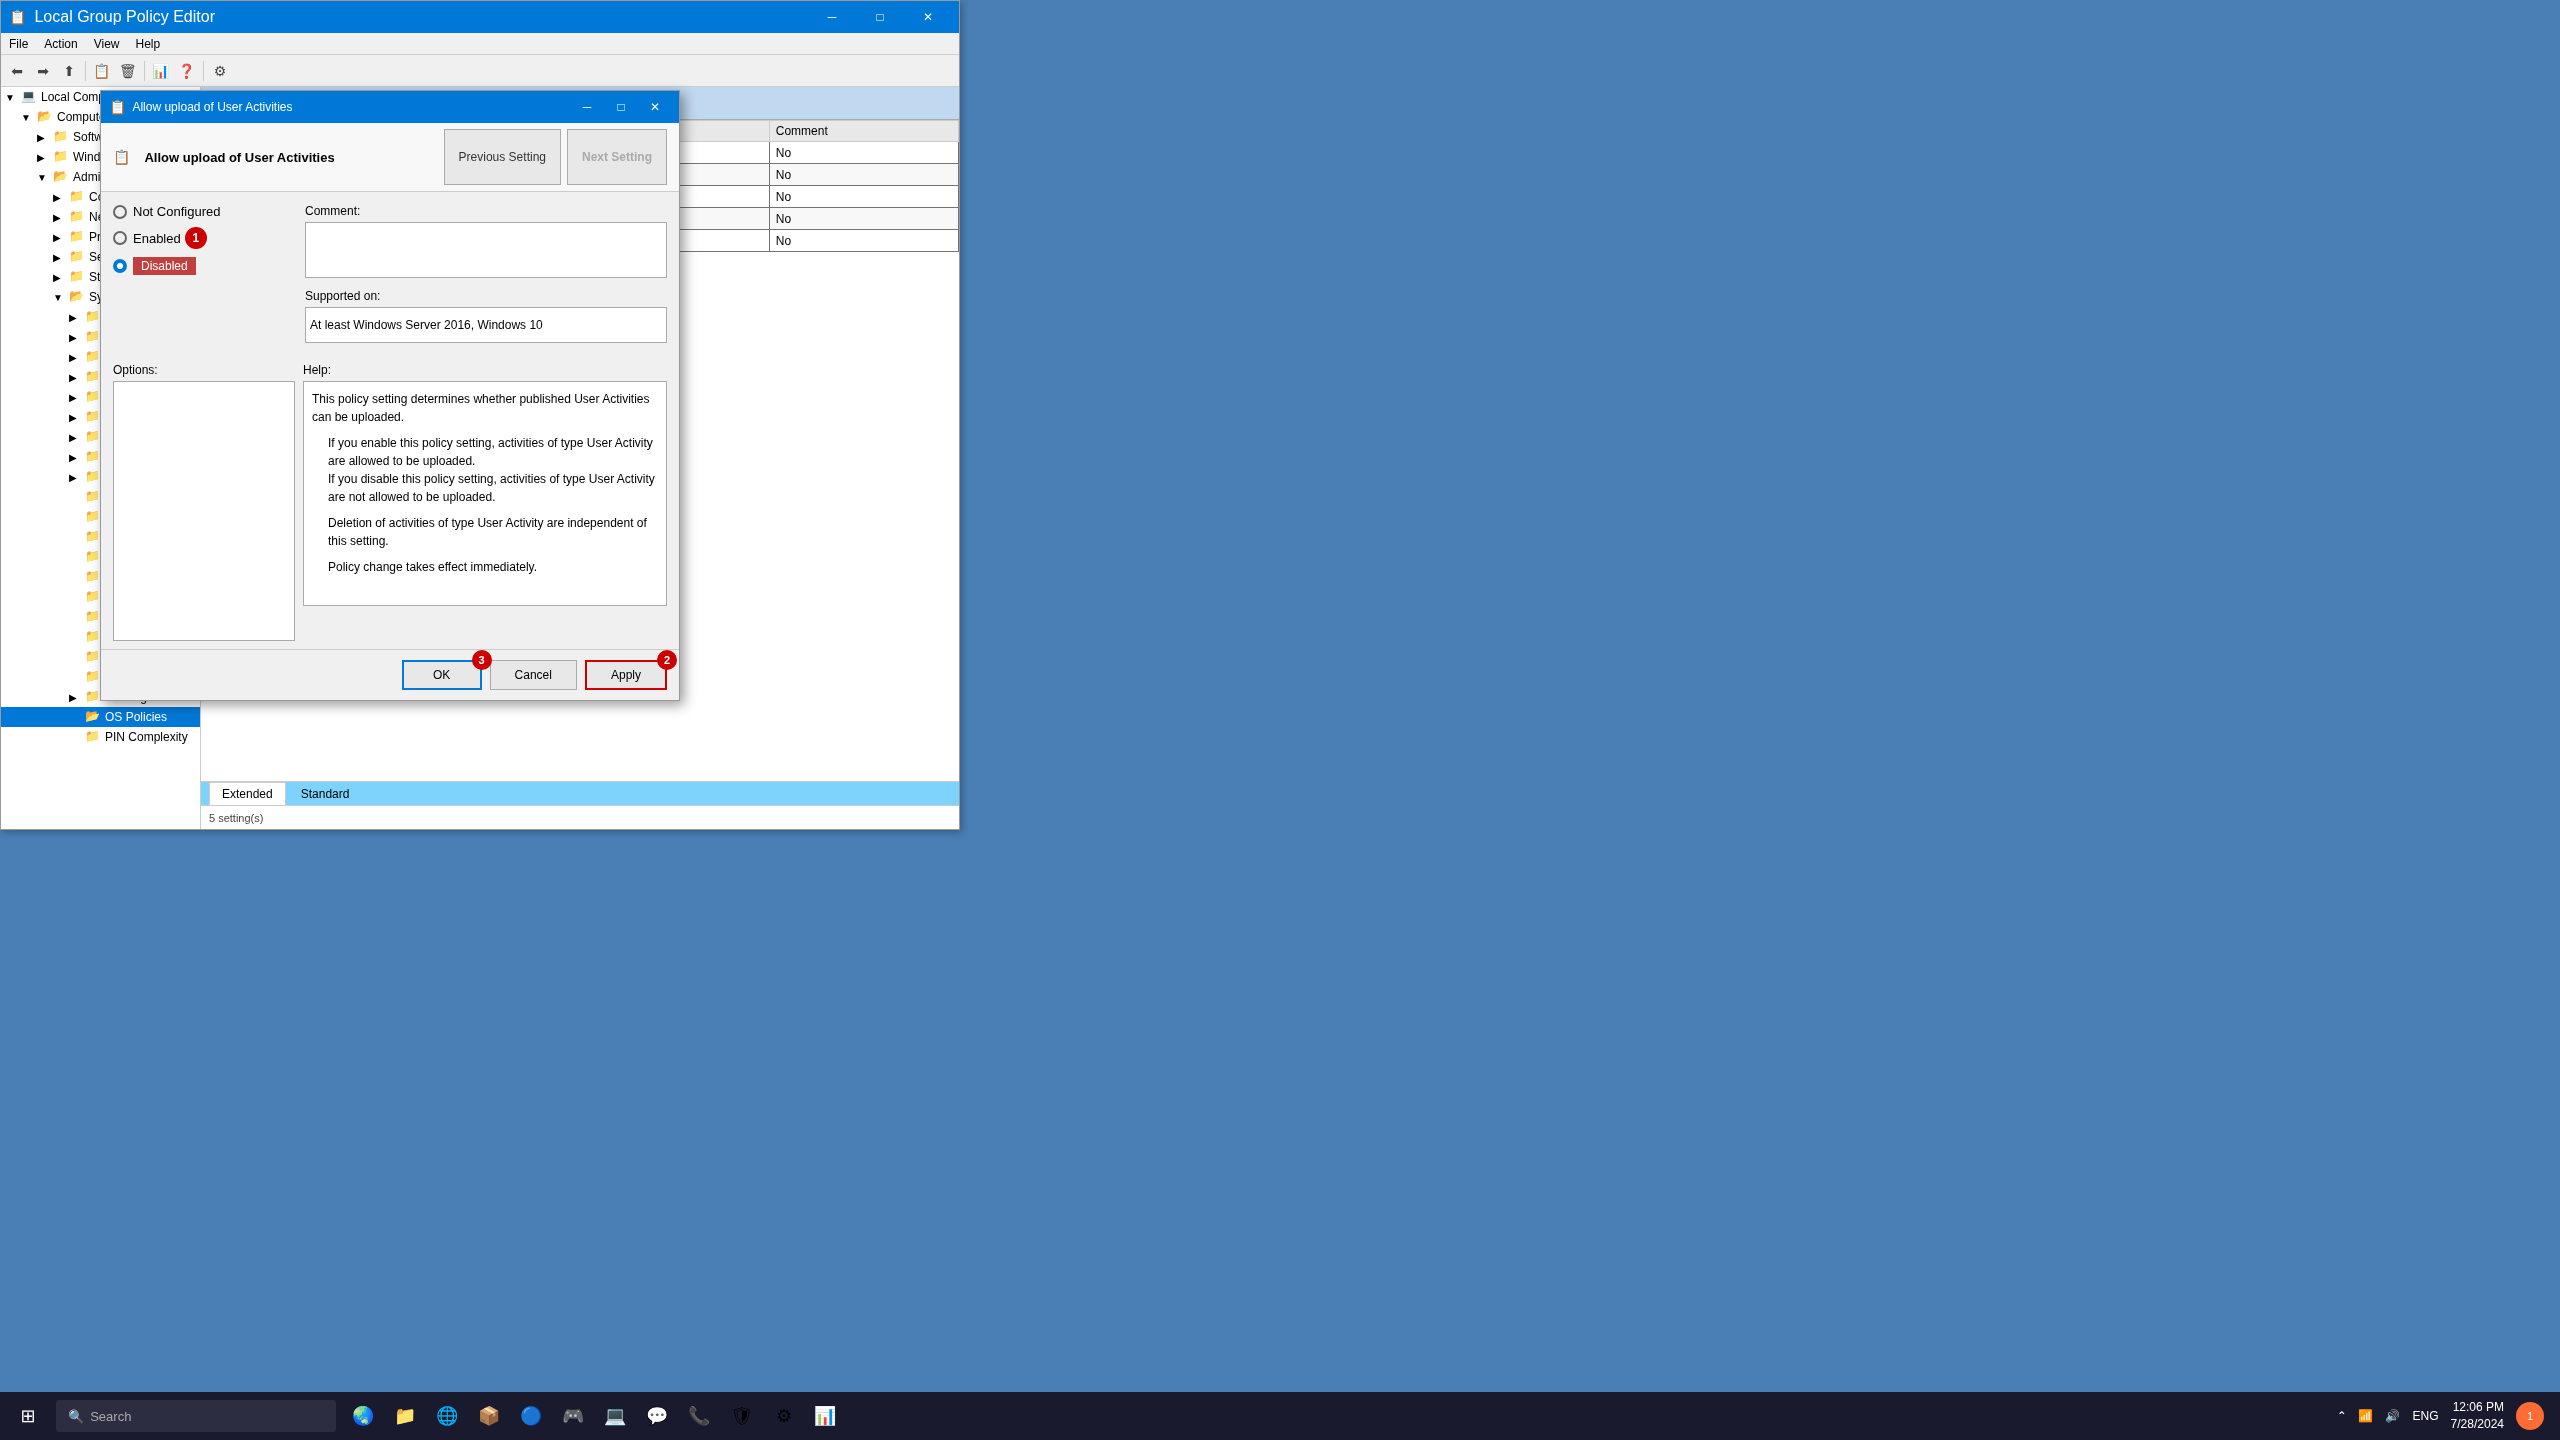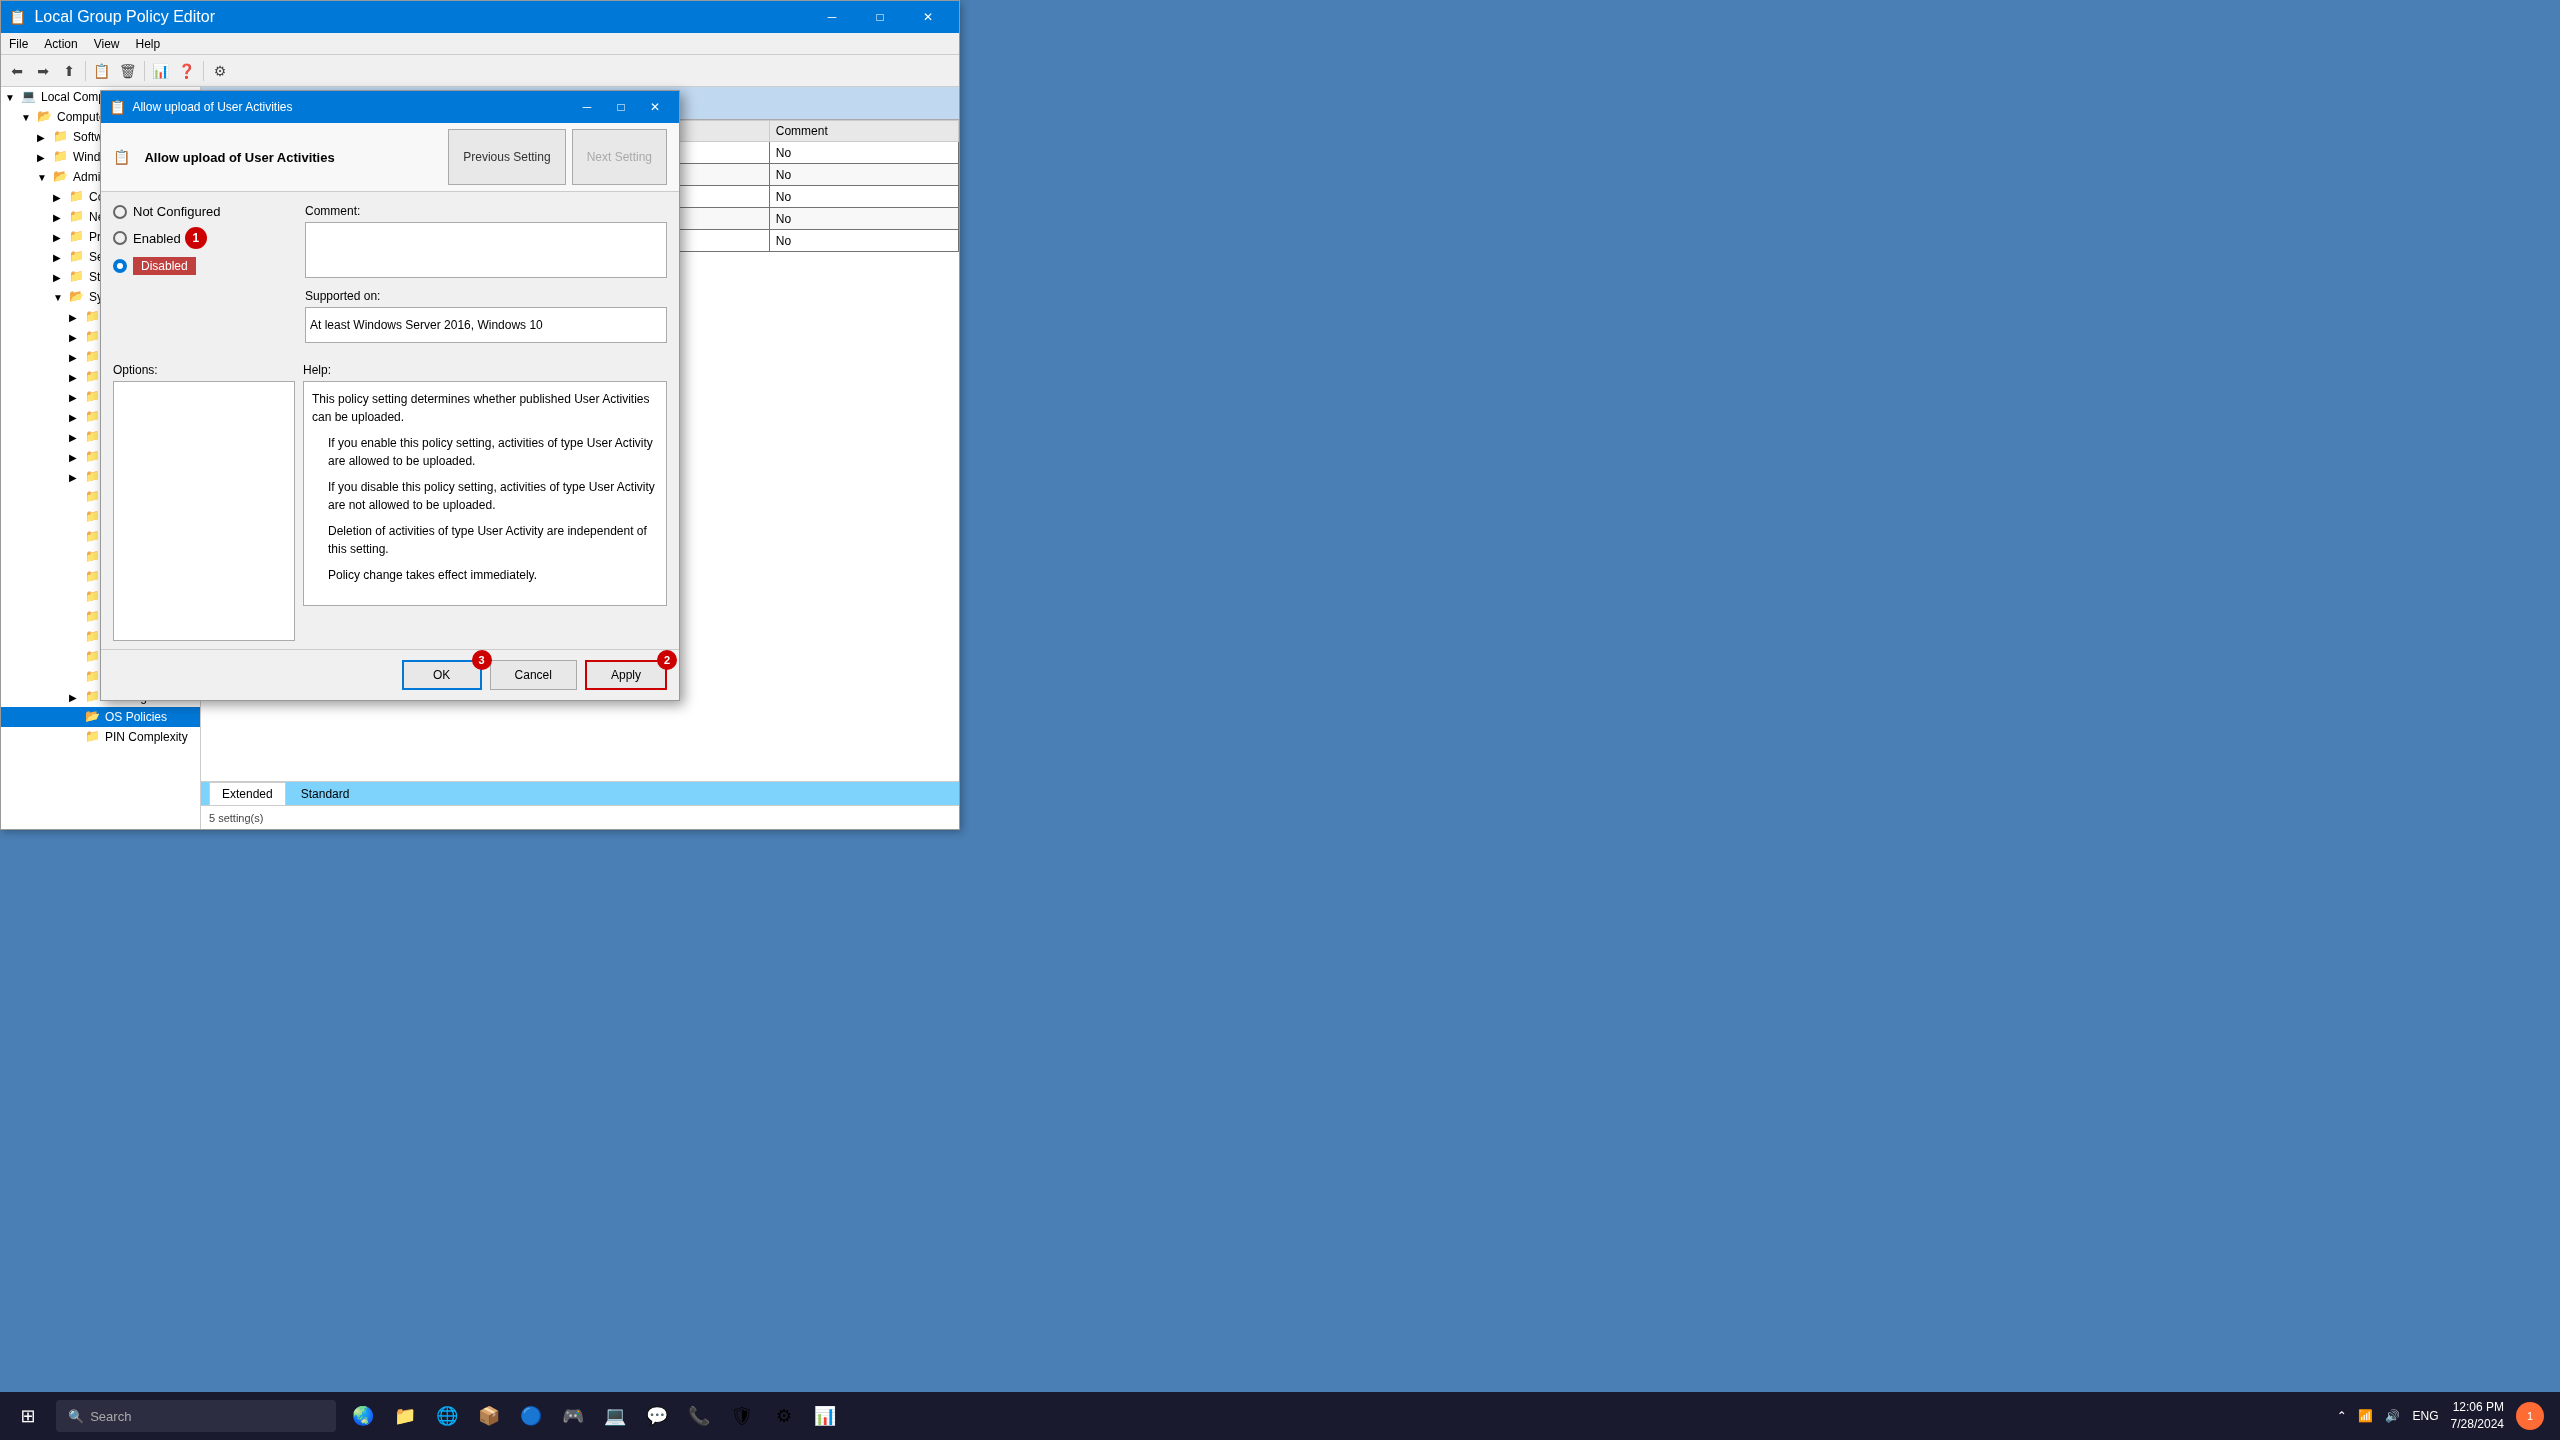--- a/index.html
+++ b/index.html
@@ -389,21 +389,21 @@
     }
 
     .dialog-nav-btn {
       padding: 20px 14px;
       background: #e8e8e8;
       border: 1px solid #aaa;
       cursor: pointer;
       font-size: 12px;
       color: #333;
     }
-    .dialog-nav-btn.disabled { color: #aaa; cursor: default; }
+    .dialog-nav-btn.disabled { color: #aaa; cursor: default; font-weight: bold; }
 
     .dialog-policy-title {
       font-weight: bold;
       font-size: 13px;
     }
 
     .dialog-body {
       padding: 12px;
       display: flex;
       gap: 12px;
@@ -917,21 +917,21 @@
       <div class="dialog-columns">
         <div class="dialog-col-options">
           <div class="col-label">Options:</div>
           <div class="options-area"></div>
         </div>
         <div class="dialog-col-help">
           <div class="col-label">Help:</div>
           <div class="help-area">
             <p>This policy setting determines whether published User Activities can be uploaded.</p>
             <p style="margin-top:8px; padding-left:16px;">If you enable this policy setting, activities of type User Activity are allowed to be uploaded.</p>
-            <p style="margin-top:8px; padding-left:16px;">If you disable this policy setting, activities of type User Activity are not allowed to be uploaded.</p>
+            <p style="padding-left:16px;">If you disable this policy setting, activities of type User Activity are not allowed to be uploaded.</p>
             <p style="margin-top:8px; padding-left:16px;">Deletion of activities of type User Activity are independent of this setting.</p>
             <p style="margin-top:8px; padding-left:16px;">Policy change takes effect immediately.</p>
           </div>
         </div>
       </div>
     </div>
 
     <div class="dialog-footer">
       <div class="btn-wrapper">
         <button class="dlg-btn primary">OK</button>

